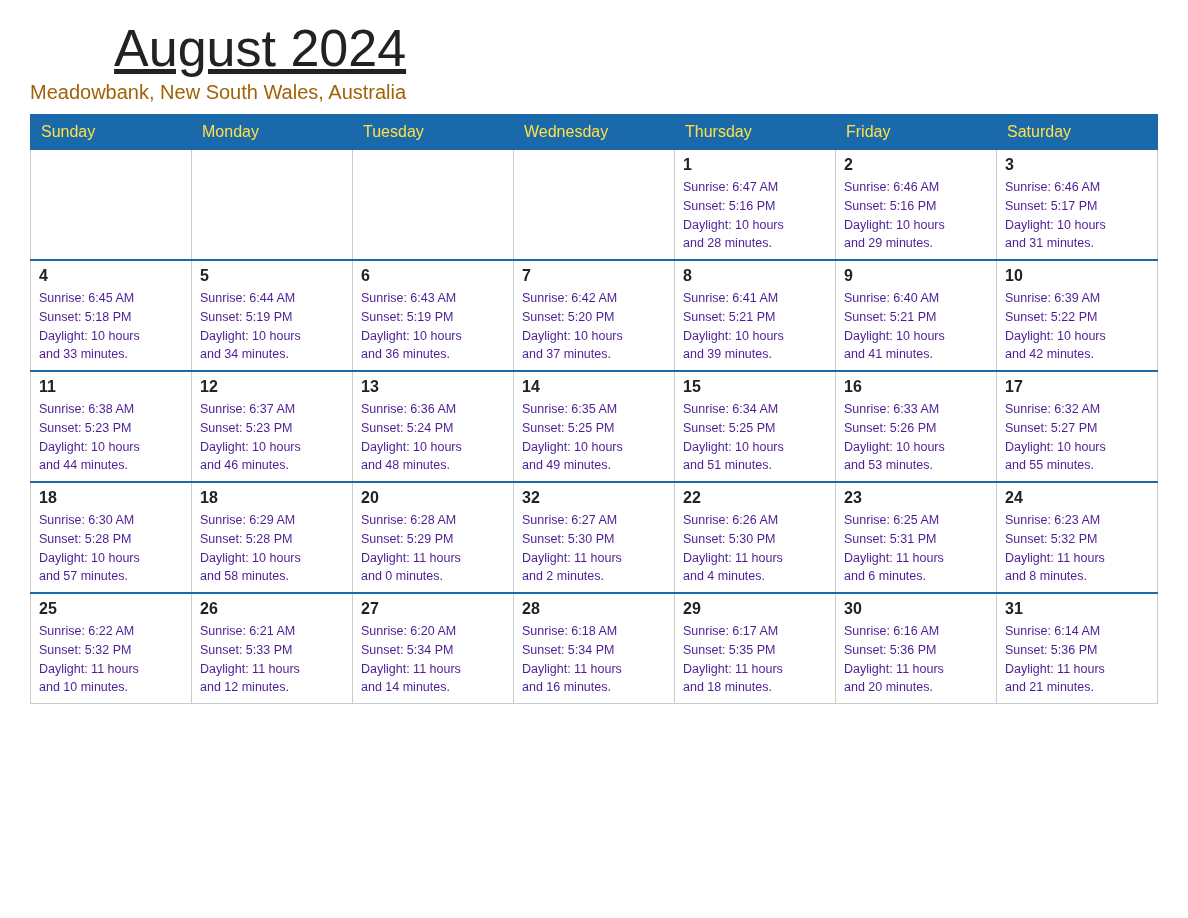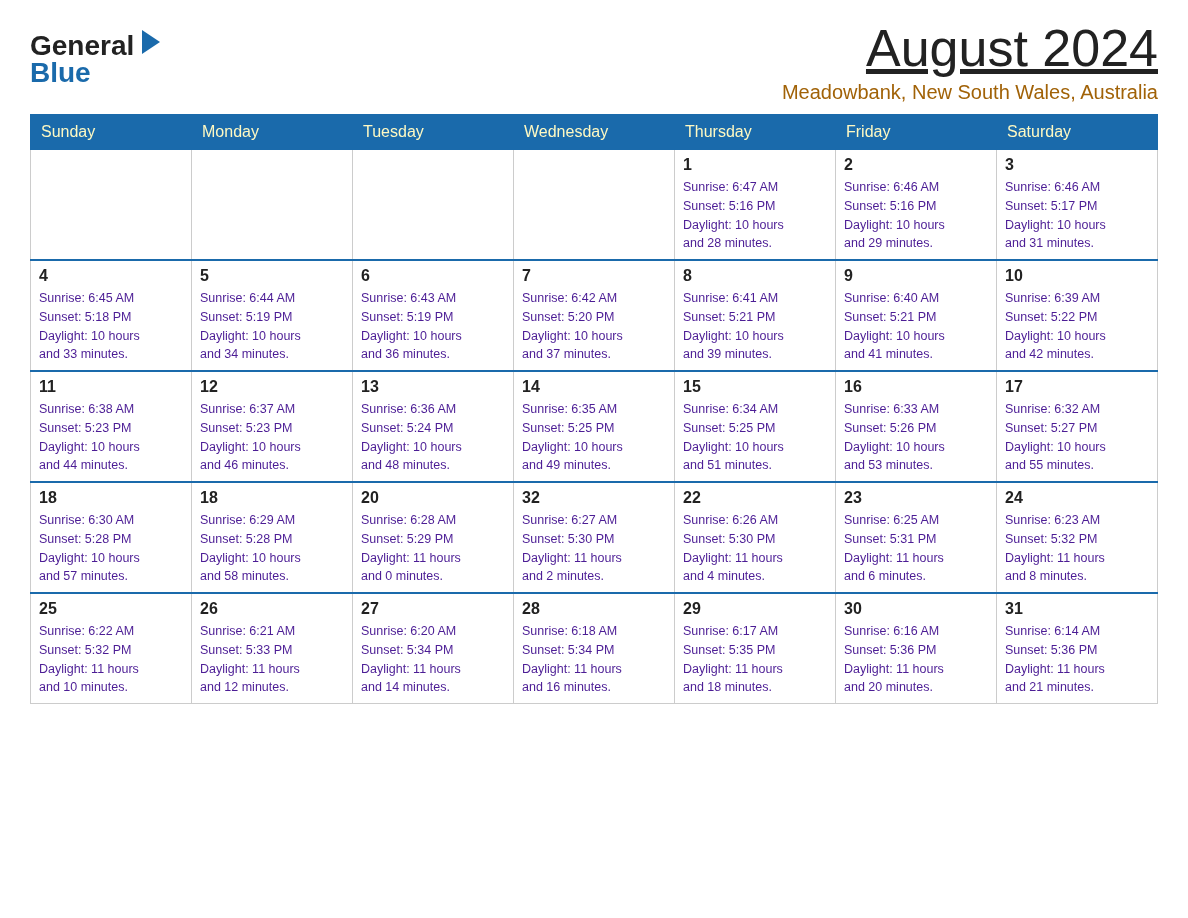--- a/index.html
+++ b/index.html
@@ -32,21 +32,21 @@
       color: #a16207;
       margin-top: 4px;
     }
     .calendar {
       width: 100%;
       border-collapse: collapse;
       margin-top: 10px;
     }
     .calendar th {
       background-color: #1a6aab;
-      color: #fef9c3;
+      color: #fde047;
       padding: 8px 10px;
       text-align: left;
       font-size: 16px;
       font-weight: normal;
       border: 1px solid #1a6aab;
     }
     .calendar td {
       vertical-align: top;
       border: 1px solid #ccc;
       padding: 6px 8px;
@@ -73,30 +73,20 @@
     }
     
     .logo-svg-container {
       margin-right: 20px;
     }
   </style>
 </head>
 <body>
 
 <div class="header-area">
-  <div class="logo-svg-container">
-    <svg width="160" height="70" viewBox="0 0 160 70">
-
-      <text x="0" y="35" font-family="Arial" font-size="28" font-weight="bold" fill="#222">General</text>
-
-      <polygon points="112,10 130,22 112,34" fill="#1a6aab"></polygon>
-
-      <text x="0" y="62" font-family="Arial" font-size="28" font-weight="bold" fill="#1a6aab">Blue</text>
-    </svg>
-  </div>
   <div class="title-area">
     <div class="month-title">August 2024</div>
     <div class="subtitle">Meadowbank, New South Wales, Australia</div>
   </div>
 </div>
 
 <table class="calendar">
   <thead>
     <tr>
     <th>Sunday</th>

